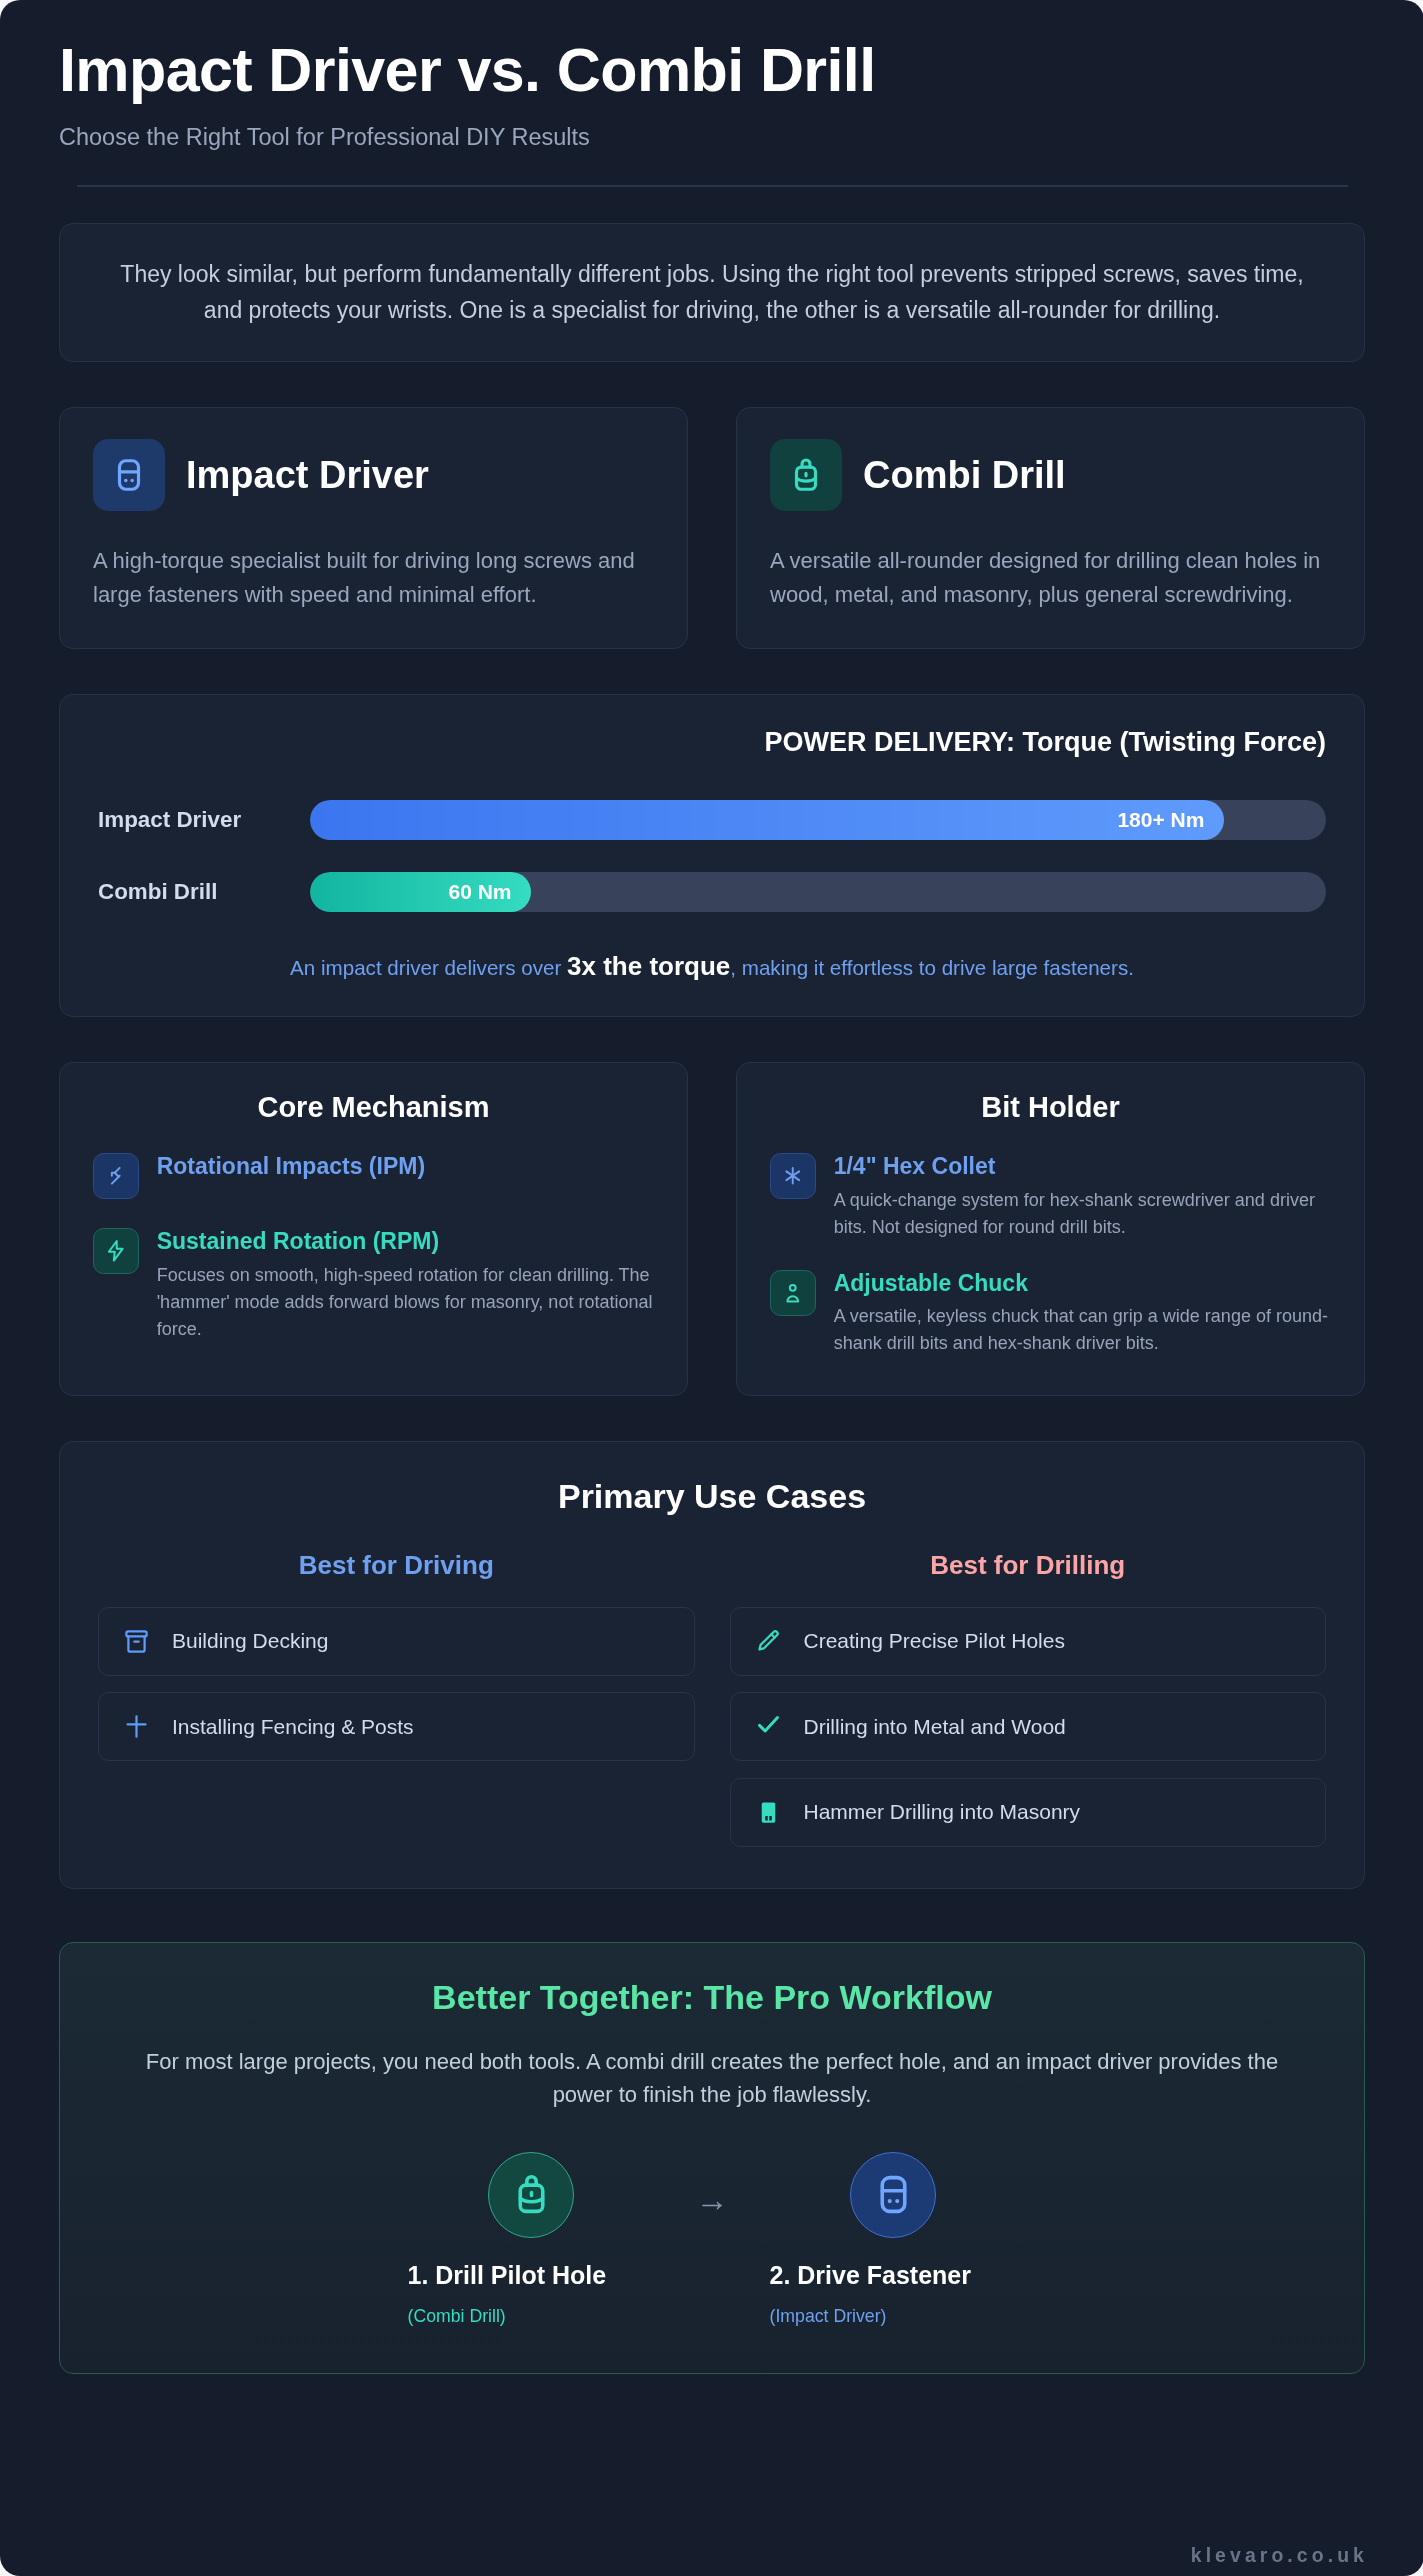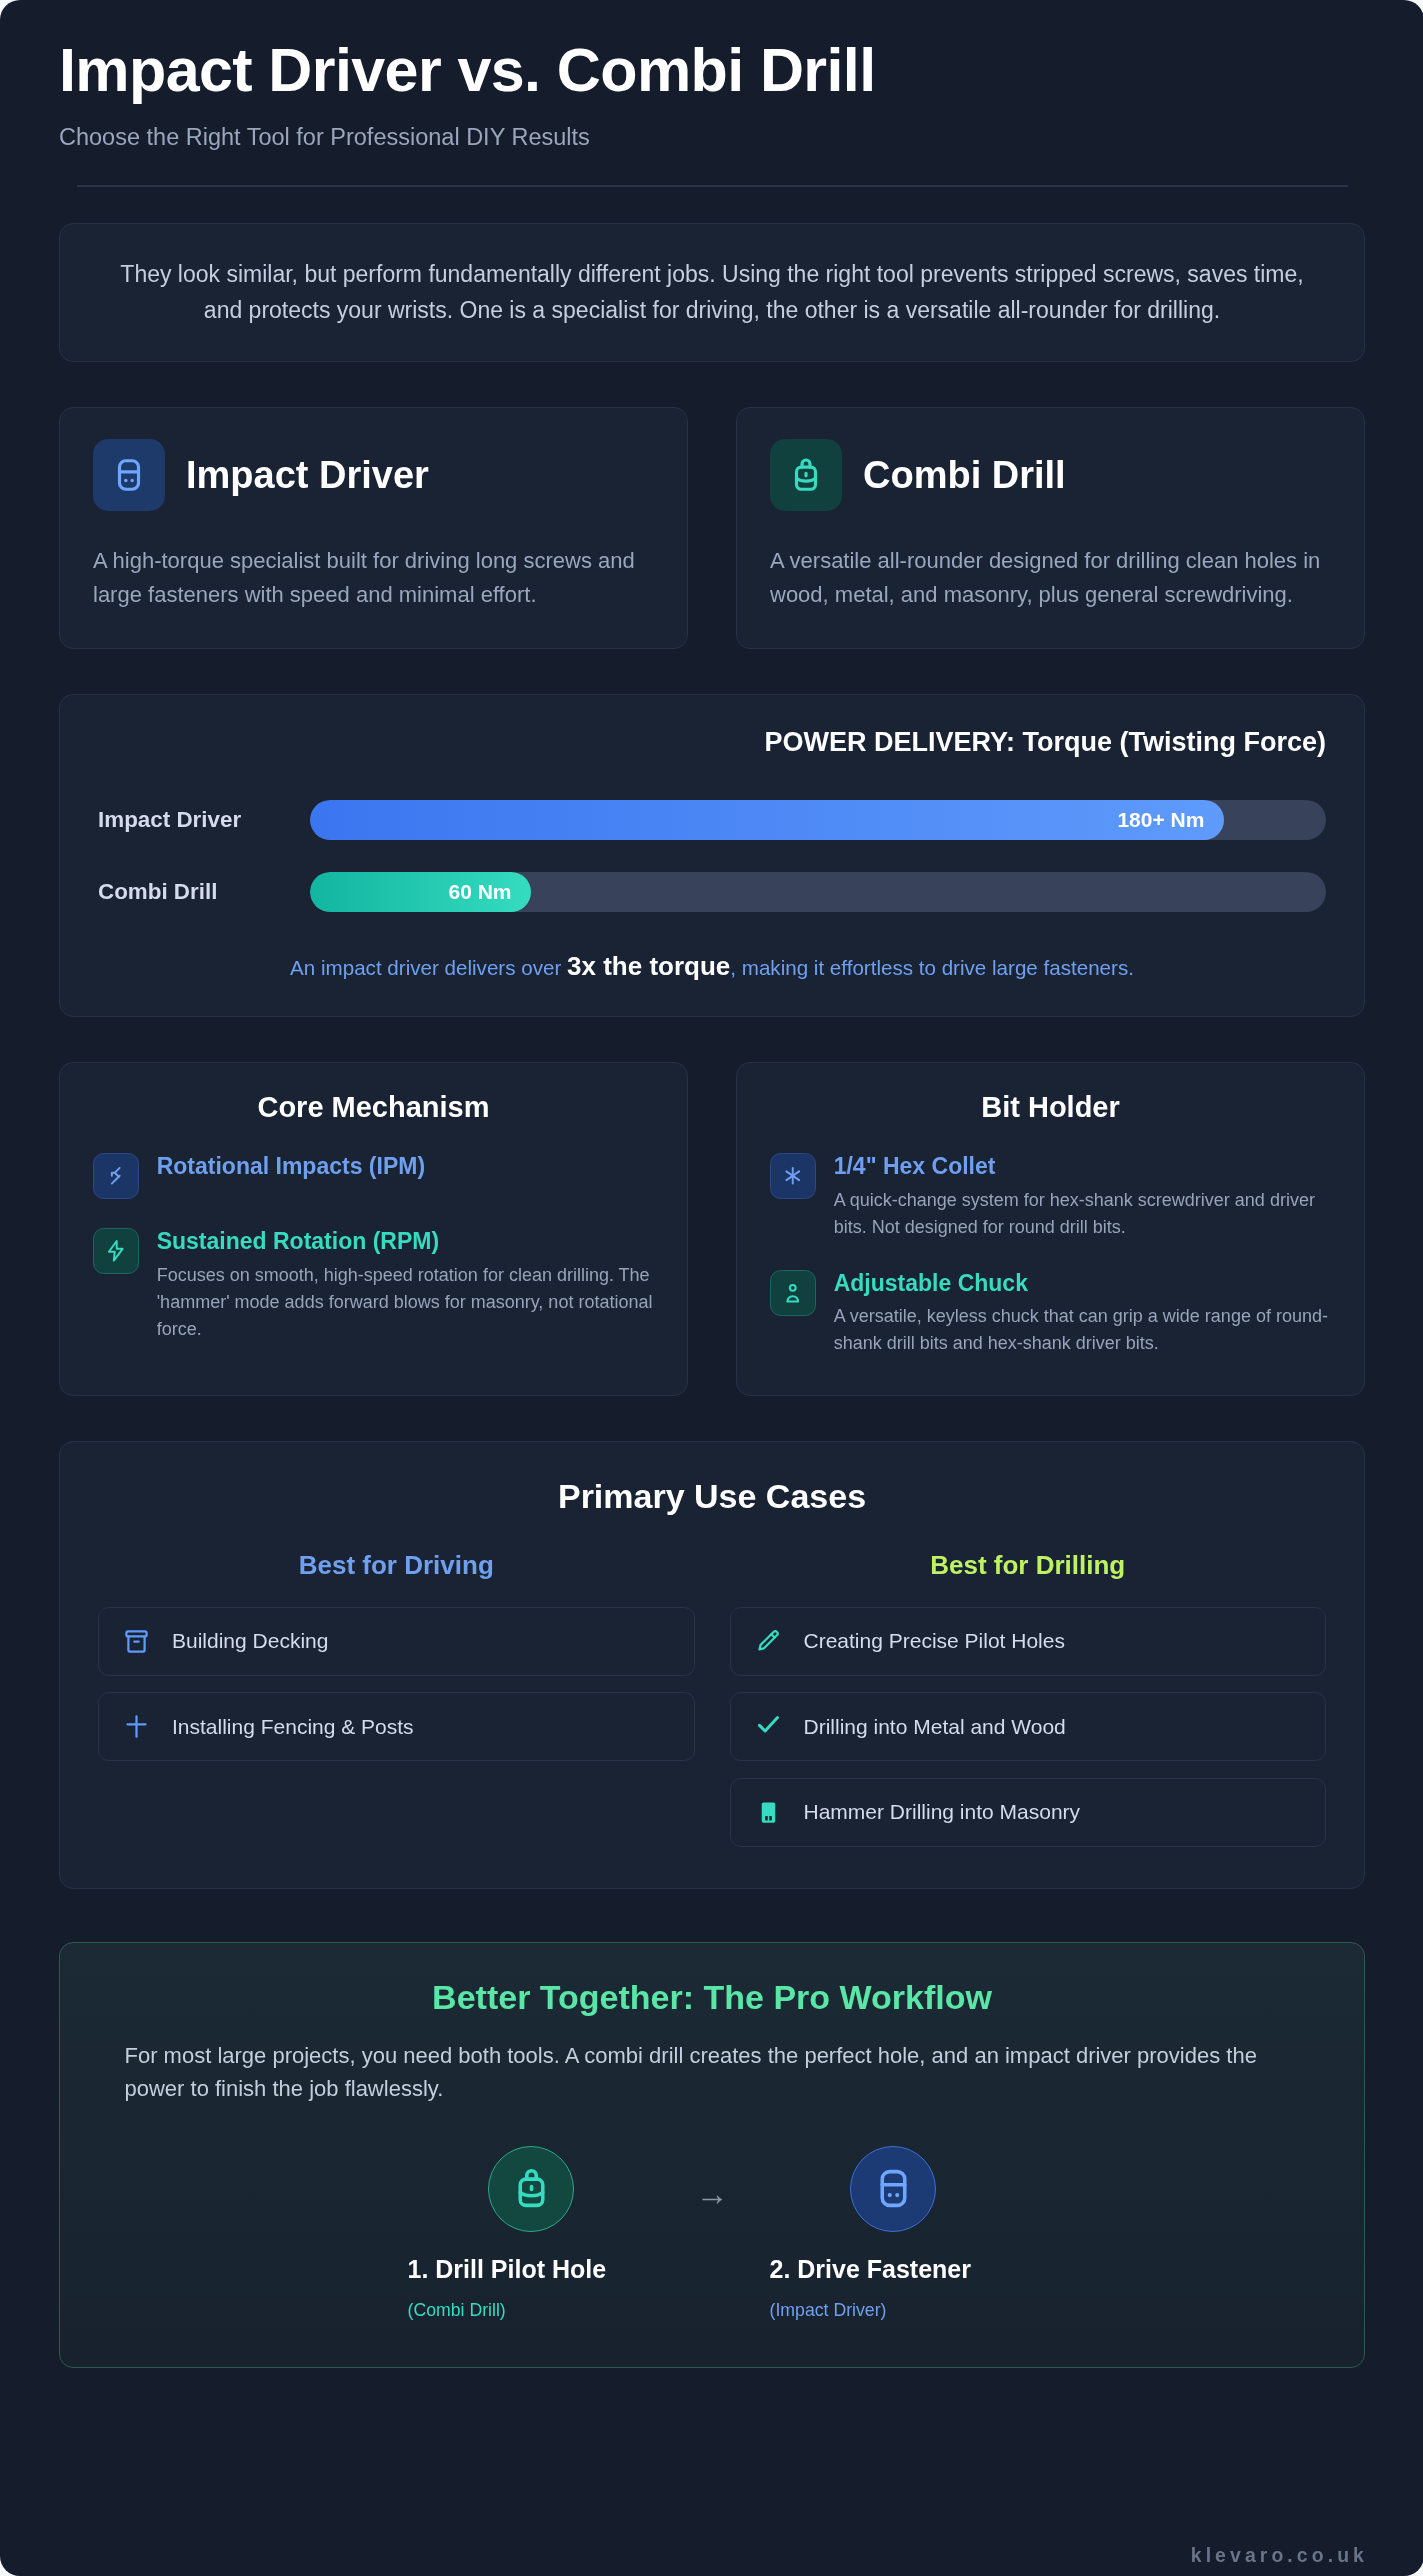--- a/index.html
+++ b/index.html
@@ -152,21 +152,21 @@
   .feature-h.teal { color:#35dcc0; }
   .feature-p { margin-top:7px; font-size:18px; line-height:1.5; color:#98a3ba; }
 
   
   .usecases { margin-top:45px; padding:35px 38px 41px 38px; }
   .uc-title { text-align:center; font-size:34px; font-weight:bold; color:#ffffff; }
   .uc-cols { display:flex; gap:35px; margin-top:34px; }
   .uc-col { flex:1; }
   .uc-head { text-align:center; font-size:26px; font-weight:bold; }
   .uc-head.blue { color:#6fa0ef; }
-  .uc-head.teal { color:#bef264; }
+  .uc-head.teal { color:#fca5a5; }
   .uc-list { margin-top:26px; }
   .uc-item {
     display:flex; align-items:center; gap:19px;
     background:#1a2334;
     border:1.2px solid #2a3consists;
     border:1.2px solid #2a3349;
     border-radius:10.6px;
     padding:16.5px 21px;
     min-height:69px;
   }
@@ -177,21 +177,21 @@
   
   .together {
     margin-top:53px;
     padding:35px 41px 46px 41px;
     background:linear-gradient(180deg,#1b2a34 0%,#18222f 100%);
     border:1.2px solid #2c5a4b;
     border-radius:14px;
   }
   .tg-title { text-align:center; font-size:34px; font-weight:bold; color:#5ae6a6; }
   .tg-text {
-    margin-top:22px; 
+    margin-top:28px; text-align:center;
     font-size:22px; line-height:1.5; color:#c4cede;
     padding: 0 23.5px;
   }
   .tg-flow {
     margin-top:41px;
     display:flex; align-items:flex-start; justify-content:center; gap:41px;
   }
   .tg-step { width:247px; text-align:left; }
   .tg-circle {
     width:86px; height:86px; border-radius:50%;

